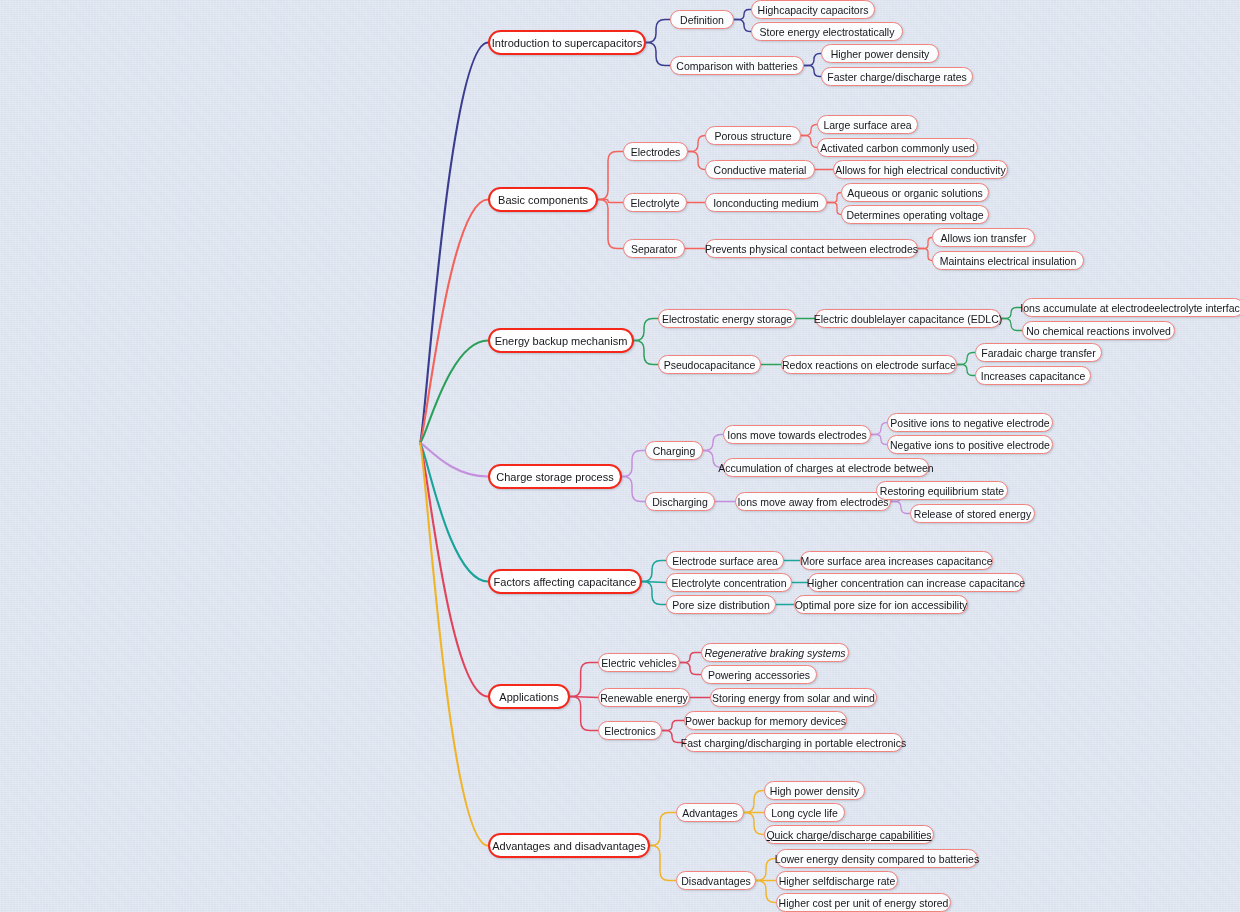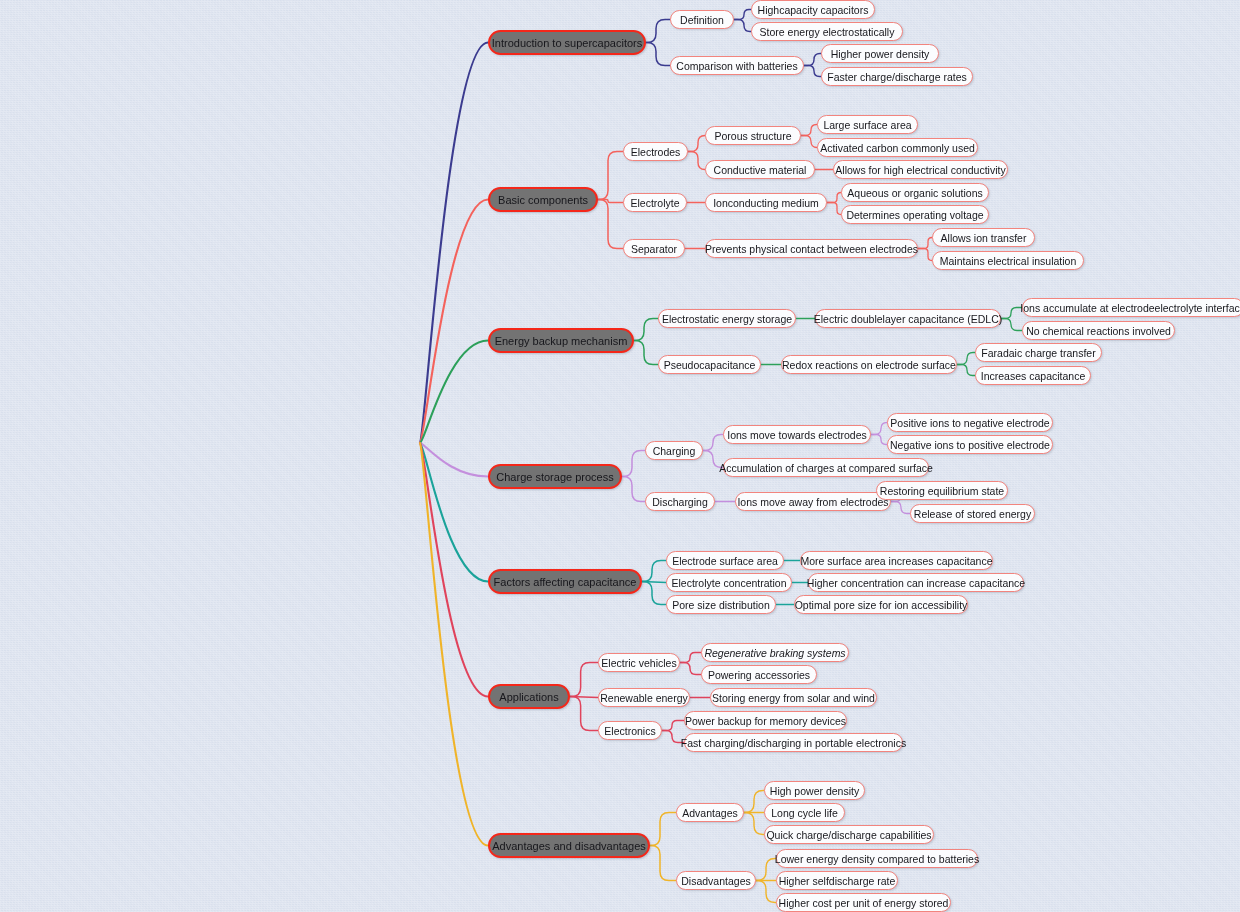--- a/index.html
+++ b/index.html
@@ -34,21 +34,21 @@
     border:2.5px solid #2f3a52;
     border-radius:26px;
     font-size:15.5px;
     font-weight:bold;
     letter-spacing:.2px;
     padding:0 22px;
     box-shadow:1px 2px 3px rgba(60,70,95,.30);
   }
   
   .node.lv1{
-    background:#737373;
+    background:#ffffff;
     border:2.4px solid #f4271a;
     border-radius:14px;
     font-size:11px;
     padding:0 12px;
     box-shadow:1px 1px 2px rgba(70,80,105,.25);
   }
   
   .node.lv2,.node.lv3{
     background:#fbfcfe;
     border:1.3px solid #f2847e;
@@ -233,21 +233,21 @@
     <div class="node lv3" style="left: 723px; top: 425px; width: 148px; height: 19px;">
       <span>Ions move towards electrodes</span>
     </div>
     <div class="node lv3" style="left: 887px; top: 413px; width: 166px; height: 19px;">
       <span>Positive ions to negative electrode</span>
     </div>
     <div class="node lv3" style="left: 887px; top: 435px; width: 166px; height: 19px;">
       <span>Negative ions to positive electrode</span>
     </div>
     <div class="node lv3" style="left: 723px; top: 458px; width: 206px; height: 19px;">
-      <span>Accumulation of charges at compared surface</span>
+      <span>Accumulation of charges at electrode between</span>
     </div>
     <div class="node lv2" style="left: 645px; top: 492px; width: 70px; height: 19px;">
       <span>Discharging</span>
     </div>
     <div class="node lv3" style="left: 735px; top: 492px; width: 156px; height: 19px;">
       <span>Ions move away from electrodes</span>
     </div>
     <div class="node lv3" style="left: 876px; top: 481px; width: 132px; height: 19px;">
       <span>Restoring equilibrium state</span>
     </div>
@@ -307,21 +307,21 @@
     </div>
     <div class="node lv2" style="left: 676px; top: 803px; width: 68px; height: 19px;">
       <span>Advantages</span>
     </div>
     <div class="node lv3" style="left: 764px; top: 781px; width: 101px; height: 19px;">
       <span>High power density</span>
     </div>
     <div class="node lv3" style="left: 764px; top: 803px; width: 81px; height: 19px;">
       <span>Long cycle life</span>
     </div>
-    <div class="node lv3" style="left: 764px; top: 825px; width: 170px; height: 19px;">
+    <div class="node lv3" style="left: 764px; top: 825px; width: 170px; height: 19px; text-decoration: underline;">
       <span>Quick charge/discharge capabilities</span>
     </div>
     <div class="node lv2" style="left: 676px; top: 871px; width: 80px; height: 19px;">
       <span>Disadvantages</span>
     </div>
     <div class="node lv3" style="left: 776px; top: 849px; width: 202px; height: 19px;">
       <span>Lower energy density compared to batteries</span>
     </div>
     <div class="node lv3" style="left: 776px; top: 871px; width: 122px; height: 19px;">
       <span>Higher selfdischarge rate</span>

